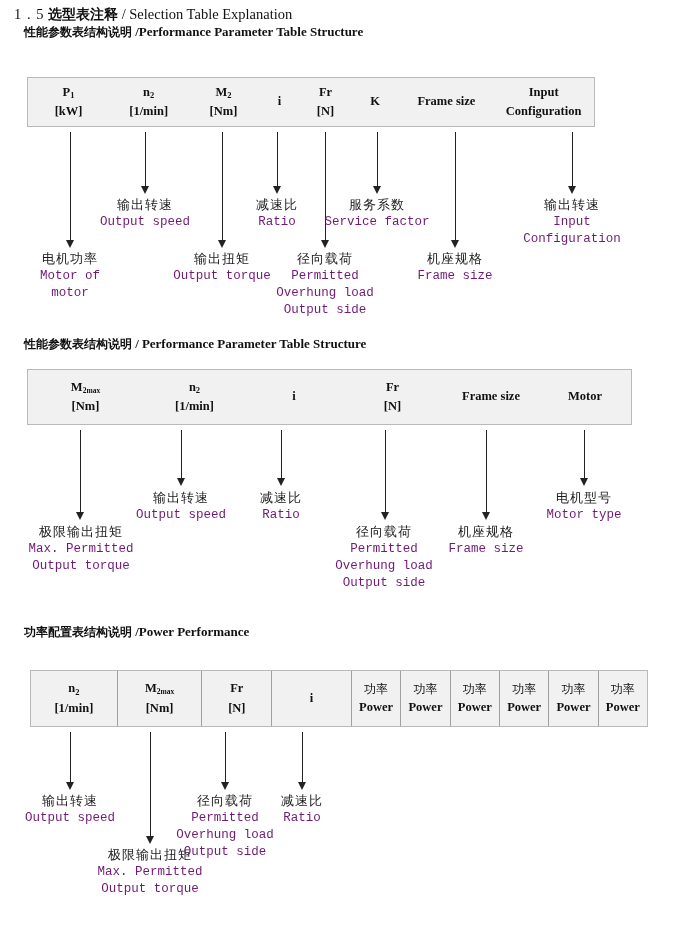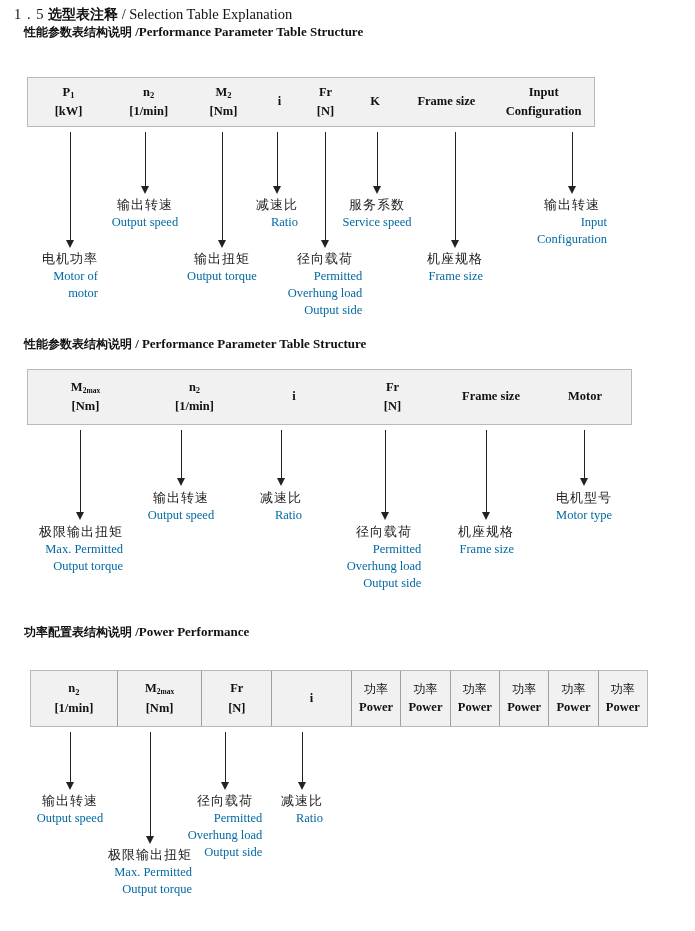--- a/index.html
+++ b/index.html
@@ -128,24 +128,23 @@
   .callout .cn {
     display: block;
     font-family: "DejaVu Sans", "Liberation Sans", sans-serif;
     font-size: 13px;
     font-weight: normal;
     letter-spacing: 1px;
     color: #1c1c1c;
   }
   .callout .en {
     display: block;
-    font-family: Liberation Serif, serif;
+    font-family: Liberation Mono, monospace;
     font-size: 12.5px;
-    color: #0369a1;
-    text-align: right;
+    color: #701a75;
   }
 </style>
 </head>
 <body>
 
 <div class="doc-title">
   <span class="num">1 . 5</span>
   <span class="cn">选型表注释</span>
   <span>/</span>
   <span>Selection Table Explanation</span>
@@ -239,21 +238,21 @@
   <span class="en">Ratio</span>
 </div>
 <div class="callout" style="left:325px; top:250px;">
   <span class="cn">径向载荷</span>
   <span class="en">Permitted</span>
   <span class="en">Overhung load</span>
   <span class="en">Output side</span>
 </div>
 <div class="callout" style="left:377px; top:196px;">
   <span class="cn">服务系数</span>
-  <span class="en">Service speed</span>
+  <span class="en">Service factor</span>
 </div>
 <div class="callout" style="left:455px; top:250px;">
   <span class="cn">机座规格</span>
   <span class="en">Frame size</span>
 </div>
 <div class="callout" style="left:572px; top:196px;">
   <span class="cn">输出转速</span>
   <span class="en">Input</span>
   <span class="en">Configuration</span>
 </div>

